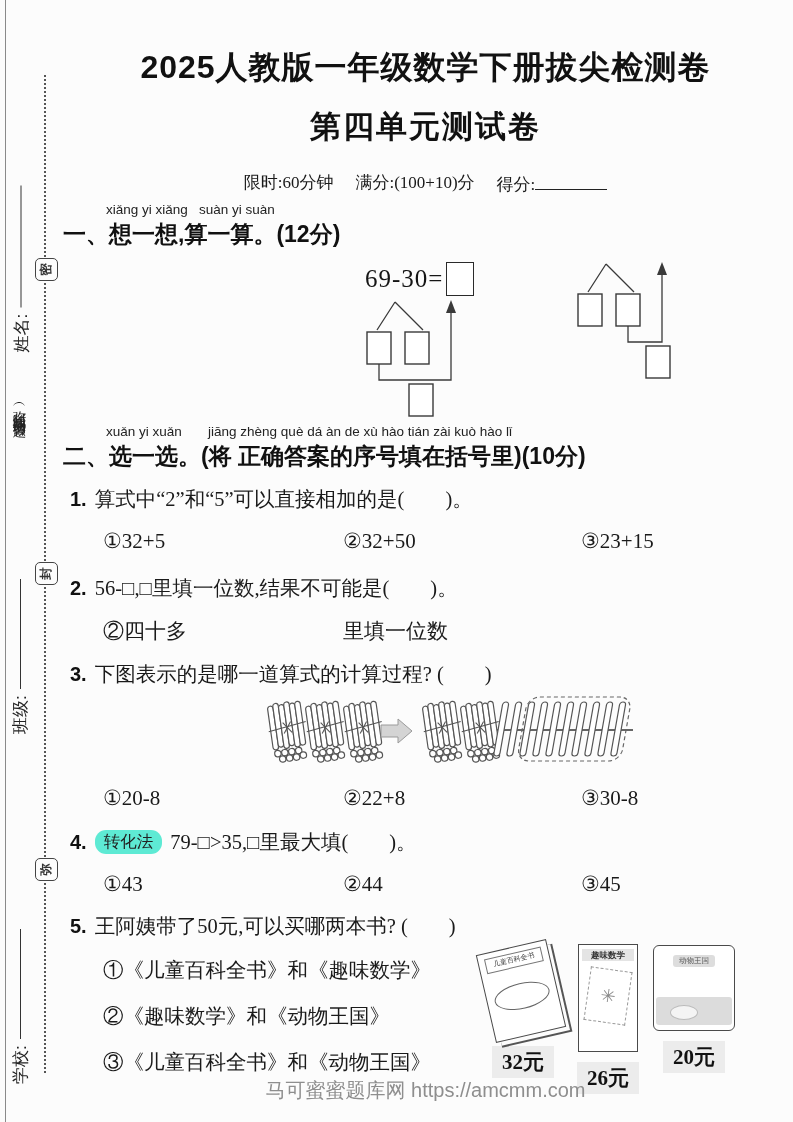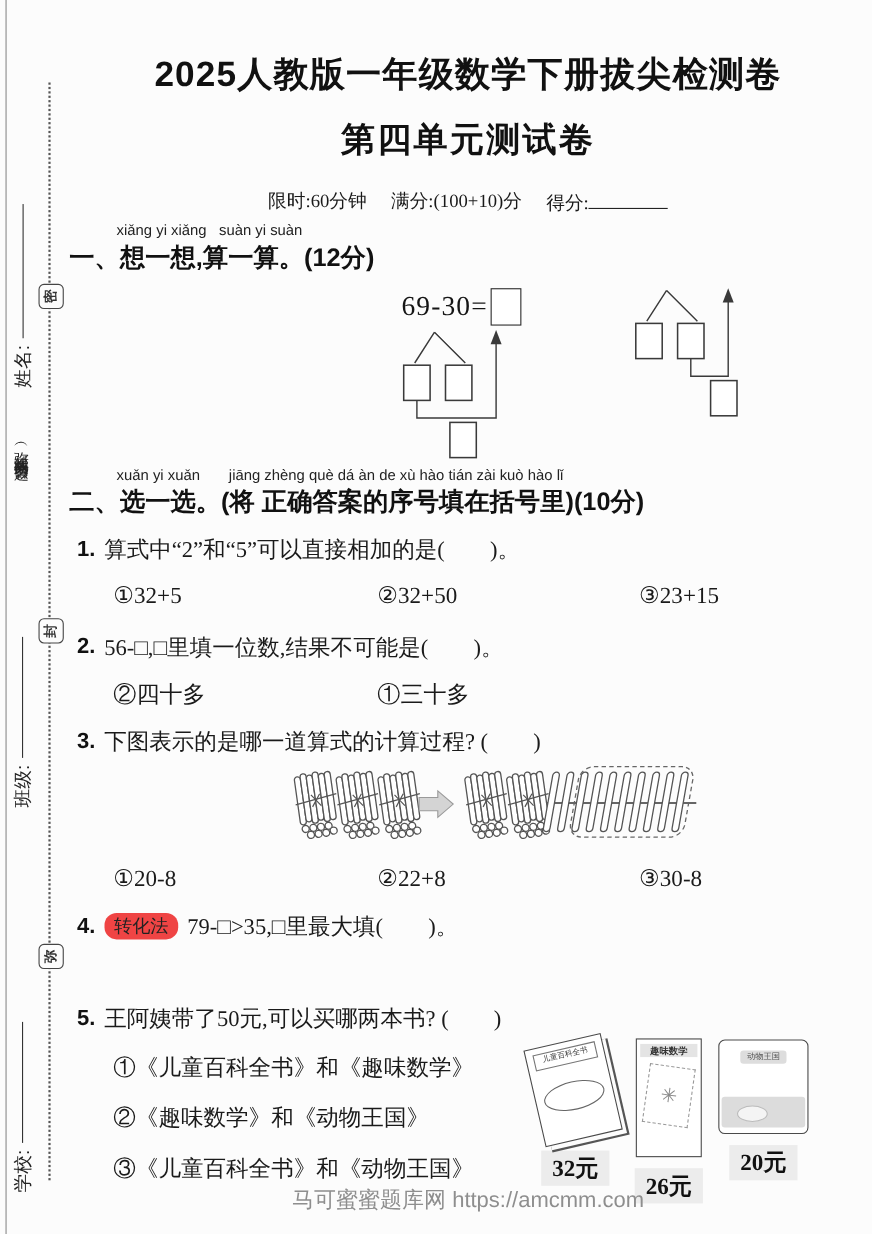--- a/index.html
+++ b/index.html
@@ -38,21 +38,21 @@
   .eq-text{font-size:25px;color:#151515;letter-spacing:1px;}
   .ans-box{width:26px;height:32px;border:1.6px solid #2a2a2a;margin-left:3px;background:#fff;}
   .pdiag{display:block;}
   .pdiag .ln{stroke:#3a3a3a;stroke-width:1.3;fill:none;}
   .pdiag .bx{stroke:#3a3a3a;stroke-width:1.4;fill:#fff;}
   .pdiag .ah{fill:#3a3a3a;stroke:none;}
 
   .q{position:absolute;left:12px;display:flex;align-items:center;gap:8px;white-space:nowrap;}
   .qnum{font-family:"Liberation Sans",sans-serif;font-weight:bold;font-size:20px;color:#111;}
   .qtext{font-size:20.5px;color:#1a1a1a;}
-  .badge{display:inline-block;background:#ef4444;border-radius:11px;padding:1px 9px;font-size:16.5px;color:#222;}
+  .badge{display:inline-block;background:#5eead4;border-radius:11px;padding:1px 9px;font-size:16.5px;color:#222;}
   .opts{position:absolute;left:45px;width:640px;display:grid;grid-template-columns:240px 238px auto;
     font-size:21px;color:#1a1a1a;}
   .q5opt{position:absolute;left:45px;font-size:20.5px;color:#1a1a1a;white-space:nowrap;}
 
   .sticks{position:absolute;left:205px;top:694px;}
   .sticks .st{stroke:#555;stroke-width:1.2;fill:#fff;}
   .sticks .tie{stroke:#555;stroke-width:1.1;fill:none;}
   .sticks .base{stroke:#666;stroke-width:1.8;}
   .sticks .dash{stroke:#666;stroke-width:1.2;fill:none;stroke-dasharray:4 3;}
   .sticks .arrow{fill:#d4d4d4;stroke:#9a9a9a;stroke-width:1;}
@@ -171,21 +171,21 @@
       <span>②32+50</span>
       <span>③23+15</span>
     </div>
 
     <div class="q" style="top:574px;">
       <span class="qnum">2.</span>
       <span class="qtext">56-□,□里填一位数,结果不可能是(　　)。</span>
     </div>
     <div class="opts" style="top:617px;">
       <span>②四十多</span>
-      <span>①三十多</span>
+      <span>里填一位数</span>
     </div>
 
     <div class="q" style="top:660px;">
       <span class="qnum">3.</span>
       <span class="qtext">下图表示的是哪一道算式的计算过程? (　　)</span>
     </div>
 
     <svg class="sticks" width="378" height="88" viewBox="0 0 378 88">
       <defs>
         <g id="bundle">
@@ -233,20 +233,25 @@
       <span>①20-8</span>
       <span>②22+8</span>
       <span>③30-8</span>
     </div>
 
     <div class="q" style="top:828px;">
       <span class="qnum">4.</span>
       <span class="badge">转化法</span>
       <span class="qtext">79-□&gt;35,□里最大填(　　)。</span>
     </div>
+    <div class="opts" style="top:872px;">
+      <span>①43</span>
+      <span>②44</span>
+      <span>③45</span>
+    </div>
 
     <div class="q" style="top:912px;">
       <span class="qnum">5.</span>
       <span class="qtext">王阿姨带了50元,可以买哪两本书? (　　)</span>
     </div>
     <div class="q5opt" style="top:956px;">①《儿童百科全书》和《趣味数学》</div>
     <div class="q5opt" style="top:1002px;">②《趣味数学》和《动物王国》</div>
     <div class="q5opt" style="top:1048px;">③《儿童百科全书》和《动物王国》</div>
 
     <div class="books">

